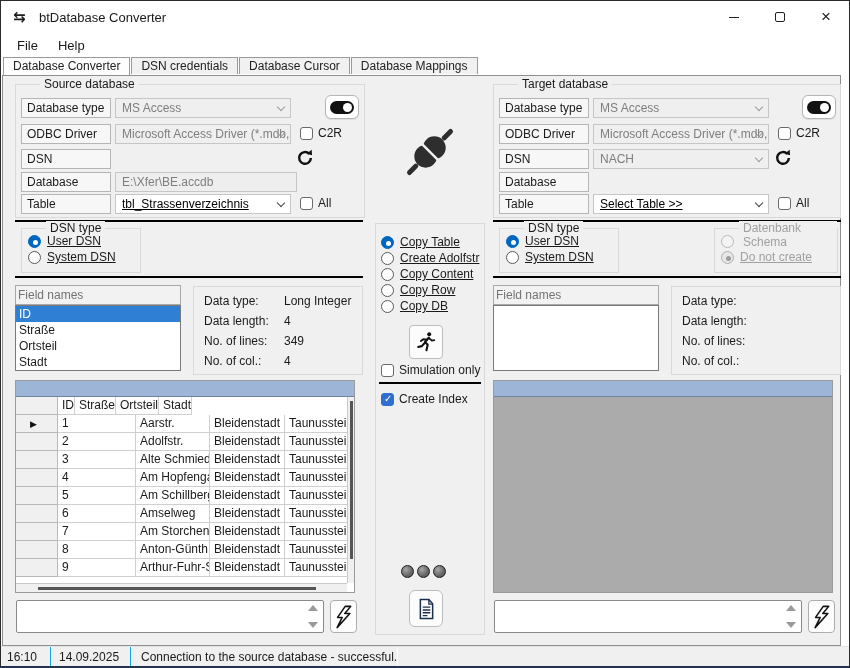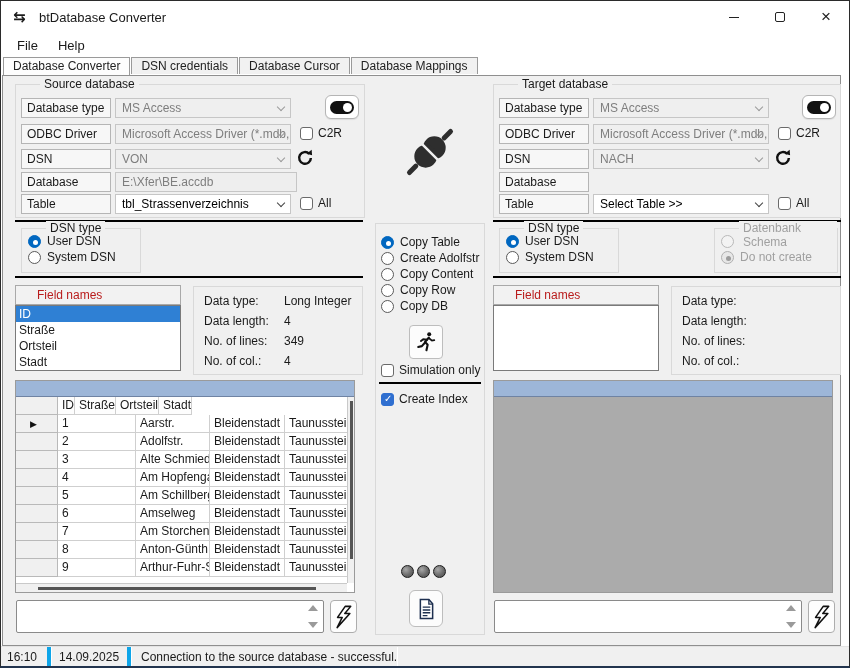--- a/index.html
+++ b/index.html
@@ -29,45 +29,45 @@
   .content { position:relative; height:571px; background:#f0f0f0; border:1px solid #8f8f8f; margin:0 9px 0 1px; flex:0 0 auto; width:839px; }
   .abs { position:absolute; }
 
   .groupbox { position:absolute; border:1px solid #d9d9d9; }
   .groupbox > .gb-label { position:absolute; top:-8px; left:24px; background:#f0f0f0; padding:0 4px; font-size:12px; color:#1a1a1a; }
   .groupbox.disabled > .gb-label { color:#a0a0a0; }
 
   .labelbox { position:absolute; width:90px; height:20px; background:#f7f7f7; border:1px solid #b5b5b5; line-height:18px; padding-left:5px; font-size:12px; }
   .combo { position:absolute; width:176px; height:20px; border:1px solid #c6c6c6; background:#efefef; color:#7e7e7e; line-height:18px; padding:0 18px 0 6px; font-size:12px; white-space:nowrap; overflow:hidden; }
   .combo .chev { position:absolute; right:6px; top:5px; width:6px; height:6px; border-right:1.4px solid #9a9a9a; border-bottom:1.4px solid #9a9a9a; transform:rotate(45deg); }
-  .combo.enabled { background:#fff; color:#000; }
+  .combo.enabled { background:#fff; color:#000;text-decoration:underline; }
   .combo.enabled .chev { border-color:#444; }
   .textbox-d { position:absolute; height:20px; border:1px solid #c6c6c6; background:#eeeeee; color:#7e7e7e; line-height:18px; padding-left:6px; font-size:12px; white-space:nowrap; overflow:hidden; }
 
   .toggle { position:absolute; width:34px; height:24px; background:#fff; border:1px solid #b5b5b5; border-radius:6px; box-shadow:0 1px 1px rgba(0,0,0,.08); }
   .toggle .pill { position:absolute; left:4px; top:5px; width:24px; height:13px; background:#111; border-radius:7px; }
   .toggle .knob { position:absolute; right:2px; top:2px; width:9px; height:9px; background:#fff; border-radius:50%; }
 
   .check { display:inline-block; width:13px; height:13px; border:1px solid #6a6a6a; border-radius:3px; background:#fff; vertical-align:-2px; position:relative; flex:0 0 auto; }
   .check.checked { background:#2f6fd0; border-color:#2f6fd0; }
   .check.checked::after { content:"✓"; position:absolute; left:2px; top:-1px; color:#fff; font-size:10px; font-weight:bold; }
   .cbrow { position:absolute; display:flex; align-items:center; gap:5px; font-size:12px; }
 
   .radio { display:inline-block; width:13px; height:13px; border:1px solid #5a5a5a; border-radius:50%; background:#fff; position:relative; flex:0 0 auto; }
-  .opt { display:flex; align-items:center; gap:6px; height:16px; font-size:12px; }
+  .opt { display:flex; align-items:center; gap:6px; height:16px; font-size:12px;text-decoration:underline; }
   .opt.selected .radio { background:#0067c0; border-color:#0067c0; }
   .opt.selected .radio::after { content:""; position:absolute; left:4px; top:4px; width:5px; height:5px; background:#fff; border-radius:50%; }
   .groupbox.disabled .opt { color:#a0a0a0; }
   .groupbox.disabled .radio { border-color:#b9b9b9; background:#f3f3f3; }
   .groupbox.disabled .opt.selected .radio { background:#e7e7e7; border-color:#b0b0b0; }
   .groupbox.disabled .opt.selected .radio::after { background:#9c9c9c; }
 
   .sep { position:absolute; height:2px; background:#000; }
 
-  .fieldlabel { position:absolute; width:166px; height:20px; border:1px solid #a9a9a9; color:#b91c1c; line-height:18px; padding-left:21px; background:#f2f2f2; font-size:12px; }
+  .fieldlabel { position:absolute; width:166px; height:20px; border:1px solid #a9a9a9; color:#737373; line-height:18px; padding-left:2px; background:#f2f2f2; font-size:12px; }
   .listbox { position:absolute; width:166px; height:66px; border:1px solid #7a7a7a; background:#fff; overflow:hidden; }
   .li { height:16px; line-height:16px; padding-left:3px; font-size:12px; }
   .li.selected { background:#2f80d4; color:#fff; }
 
   .infobox { position:absolute; border:1px solid #d9d9d9; background:#f0f0f0; padding:7px 0 0 10px; }
   .inforow { height:20px; font-size:12px; display:flex; }
   .inforow .il { width:80px; }
   .inforow .iv { }
 
   
@@ -91,21 +91,21 @@
   .tri-up { width:0; height:0; border-left:5px solid transparent; border-right:5px solid transparent; border-bottom:6px solid #9a9a9a; }
   .tri-down { width:0; height:0; border-left:5px solid transparent; border-right:5px solid transparent; border-top:6px solid #9a9a9a; }
   .boltbtn { position:absolute; width:27px; height:33px; background:#fdfdfd; border:1px solid #adadad; border-radius:4px; display:flex; align-items:center; justify-content:center; }
 
   .iconbtn { position:absolute; background:#fcfcfc; border:1px solid #bdbdbd; border-radius:4px; display:flex; align-items:center; justify-content:center; }
   .leds { position:absolute; display:flex; gap:3px; }
   .led { width:13px; height:13px; border-radius:50%; border:1px solid #1c1c1c; background:radial-gradient(circle at 35% 32%, #a8a8a8, #6b6b6b 55%, #4a4a4a); }
 
   
   .statusbar { height:23px; background:#f0f0f0; display:flex; align-items:center; font-size:12px; flex:1; border-top:1px solid #e3e3e3; }
-  .sp { height:100%; display:flex; align-items:center; border-right:4px solid #0ea5e9; box-shadow:1px 0 0 #fff; }
+  .sp { height:100%; display:flex; align-items:center; border-right:1px solid #0ea5e9; box-shadow:1px 0 0 #fff; }
   .sp1 { width:50px; padding-left:6px; }
   .sp2 { width:80px; padding-left:8px; }
   .sp3 { border-right:none; padding-left:10px; }
 </style>
 </head>
 <body>
 
 <div class="window">
 
   <div class="titlebar">
@@ -150,21 +150,20 @@
       </div>
 
     <div class="labelbox" style="left:18px;top:48px;">ODBC Driver</div>
     <div class="combo" style="left:112px;top:48px;"><span>Microsoft Access Driver (*.mdb, *</span><span class="chev"></span></div>
     <div class="cbrow" style="left:297px;top:50px;">
         <span class="check"></span>
         <span>C2R</span>
       </div>
 
     <div class="labelbox" style="left:18px;top:73px;">DSN</div>
-    <div class="combo" style="left:112px;top:73px;"><span>VON</span><span class="chev"></span></div>
     <div class="abs" style="left:293px;top:73px;width:18px;height:18px;">
       <svg width="18" height="18" viewBox="0 0 16 16">
           <path d="M13.2 8a5.2 5.2 0 1 1-1.5-3.7" fill="none" stroke="#111" stroke-width="2.2"></path>
           <polygon points="13.9,0.6 14.3,5.6 9.4,4.2" fill="#111"></polygon>
         </svg>
     </div>
 
     <div class="labelbox" style="left:18px;top:96px;">Database name</div>
     <div class="textbox-d" style="left:112px;top:96px;width:182px;">E:\Xfer\BE.accdb</div>
 

